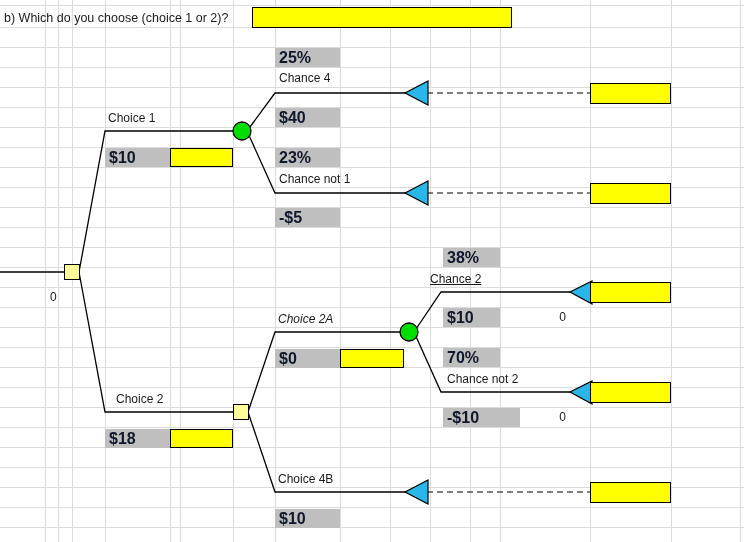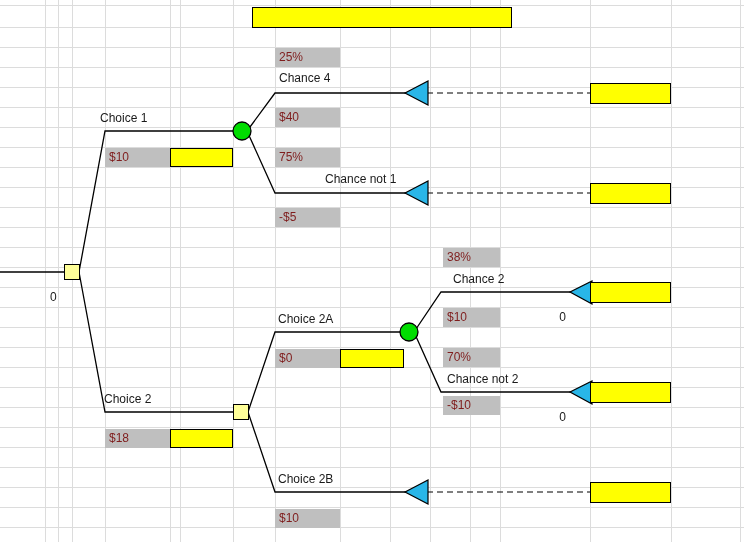--- a/index.html
+++ b/index.html
@@ -50,28 +50,29 @@
   .lbl {
     position: absolute;
     font-size: 12px;
     color: #1a1a1a;
     white-space: nowrap;
     line-height: 15px;
   }
   .gray-box {
     position: absolute;
     background: #bfbfbf;
-    color: #7f1d1d;
-    font-size: 12px;
+    color: #0f172a;
+    font-size: 16px;
     line-height: 19px;
     height: 19px;
     padding-left: 4px;
     box-sizing: border-box;
     white-space: nowrap;
     overflow: hidden;
+    font-weight: bold;
   }
   .plain-box {
     position: absolute;
     background: transparent;
     color: #1a1a1a;
     font-size: 12px;
     line-height: 19px;
     height: 19px;
     padding-left: 4px;
     box-sizing: border-box;
@@ -188,55 +189,56 @@
     <polygon points="570,392 592,381 592,404" fill="#29b6e8" stroke="#000" stroke-width="1.2"></polygon>
     <polygon points="405,492 428,480 428,504" fill="#29b6e8" stroke="#000" stroke-width="1.2"></polygon>
 
     <circle cx="242" cy="131" r="9" fill="#00dd00" stroke="#000" stroke-width="1.3"></circle>
     <circle cx="409" cy="332" r="9" fill="#00dd00" stroke="#000" stroke-width="1.3"></circle>
   </svg>
 
   <div class="node-sq" style="left:64px; top:264px; width:16px; height:16px;"></div>
   <div class="node-sq" style="left:233px; top:404px; width:16px; height:16px;"></div>
 
+  <div class="question" style="left:4px; top:8px;">b) Which do you choose (choice 1 or 2)?</div>
   <div class="yellow-input" style="left:252px; top:7px; width:260px; height:21px;"></div>
 
   <div class="lbl" style="left:50px; top:290px;">0</div>
 
-  <div class="lbl" style="left:100px; top:111px;">Choice 1</div>
+  <div class="lbl" style="left:108px; top:111px;">Choice 1</div>
   <div class="gray-box" style="left:105px; top:148px; width:65px;">$10</div>
   <div class="yellow-input" style="left:170px; top:148px; width:63px; height:19px;"></div>
 
   <div class="gray-box" style="left:275px; top:48px; width:65px;">25%</div>
   <div class="plain-box" style="left:275px; top:69px;">Chance 4</div>
   <div class="gray-box" style="left:275px; top:108px; width:65px;">$40</div>
 
-  <div class="gray-box" style="left:275px; top:148px; width:65px;">75%</div>
-  <div class="plain-box" style="left:275px; top:170px;margin-left:46px;">Chance not 1</div>
+  <div class="gray-box" style="left:275px; top:148px; width:65px;">23%</div>
+  <div class="plain-box" style="left:275px; top:170px;">Chance not 1</div>
   <div class="gray-box" style="left:275px; top:208px; width:65px;">-$5</div>
 
-  <div class="lbl" style="left:104px; top:392px;">Choice 2</div>
+  <div class="lbl" style="left:116px; top:392px;">Choice 2</div>
   <div class="gray-box" style="left:105px; top:429px; width:65px;">$18</div>
   <div class="yellow-input" style="left:170px; top:429px; width:63px; height:19px;"></div>
 
-  <div class="lbl" style="left:278px; top:312px;">Choice 2A</div>
+  <div class="lbl" style="left:278px; top:312px;font-style:italic;">Choice 2A</div>
   <div class="gray-box" style="left:275px; top:349px; width:65px;">$0</div>
   <div class="yellow-input" style="left:340px; top:349px; width:64px; height:19px;"></div>
 
-  <div class="lbl" style="left:278px; top:472px;">Choice 2B</div>
+  <div class="lbl" style="left:278px; top:472px;">Choice 4B</div>
   <div class="gray-box" style="left:275px; top:509px; width:65px;">$10</div>
 
   <div class="gray-box" style="left:443px; top:248px; width:57px;">38%</div>
-  <div class="plain-box" style="left:449px; top:270px;">Chance 2</div>
+  <div class="plain-box" style="left:426px; top:270px;text-decoration:underline;">Chance 2</div>
   <div class="gray-box" style="left:443px; top:308px; width:57px;">$10</div>
   <div class="zero-val" style="left:520px; top:308px; width:46px;">0</div>
 
   <div class="gray-box" style="left:443px; top:348px; width:57px;">70%</div>
   <div class="plain-box" style="left:443px; top:370px;">Chance not 2</div>
-  <div class="gray-box" style="left:443px; top:396px; width:57px;">-$10</div>
+  <div class="gray-box" style="left:443px; top:408px; width:77px;">-$10</div>
   <div class="zero-val" style="left:520px; top:408px; width:46px;">0</div>
 
   <div class="yellow-input" style="left:590px; top:83px; width:81px; height:21px;"></div>
   <div class="yellow-input" style="left:590px; top:183px; width:81px; height:21px;"></div>
   <div class="yellow-input" style="left:590px; top:282px; width:81px; height:21px;"></div>
   <div class="yellow-input" style="left:590px; top:382px; width:81px; height:21px;"></div>
   <div class="yellow-input" style="left:590px; top:482px; width:81px; height:21px;"></div>
 
 </div>
 

